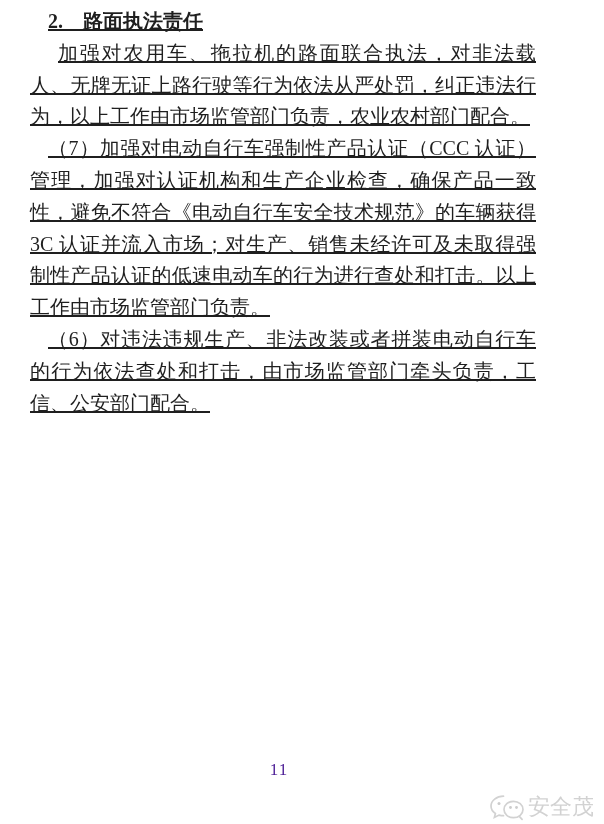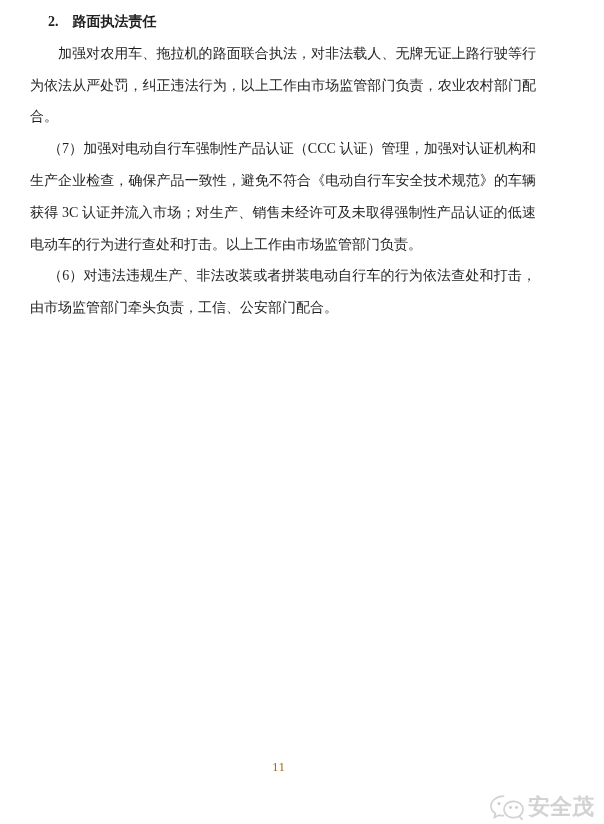--- a/index.html
+++ b/index.html
@@ -12,52 +12,53 @@
     position: relative;
     width: 604px; height: 824px;
     background: #ffffff;
     color: #1f1f1f;
     overflow: hidden;
   }
   .content {
     position: absolute;
     top: 6px; left: 30px;
     width: 506px;
-    font-size: 14px;
+    font-size: 20px;
     line-height: 31.8px;
     text-align: justify;
     color: #1f1f1f;
+    text-decoration: underline;
   }
   .content p { margin: 0; padding: 0; }
   .para { text-indent: 28px; }
   .para.numbered { text-indent: 18px; }
   .heading {
     font-weight: bold;
     text-indent: 18px;
     text-align: left;
   }
   .page-number {
     position: absolute;
     top: 760px; left: 30px;
     width: 498px;
     text-align: center;
-    font-size: 12px;
-    color: #a16207;
+    font-size: 17px;
+    color: #4c1d95;
     letter-spacing: 1px;
   }
   .watermark {
     position: absolute;
     right: 10px; bottom: 2px;
     display: flex;
     align-items: center;
     gap: 3px;
     color: #d2d2d2;
     font-family: "Liberation Sans", sans-serif;
     font-size: 22px;
-    font-weight: bold;
+    font-weight: normal;
     user-select: none;
   }
   .wm-icon { display: inline-flex; align-items: center; }
 </style>
 </head>
 <body>
 
 <div class="page">
 
   <main class="content">

